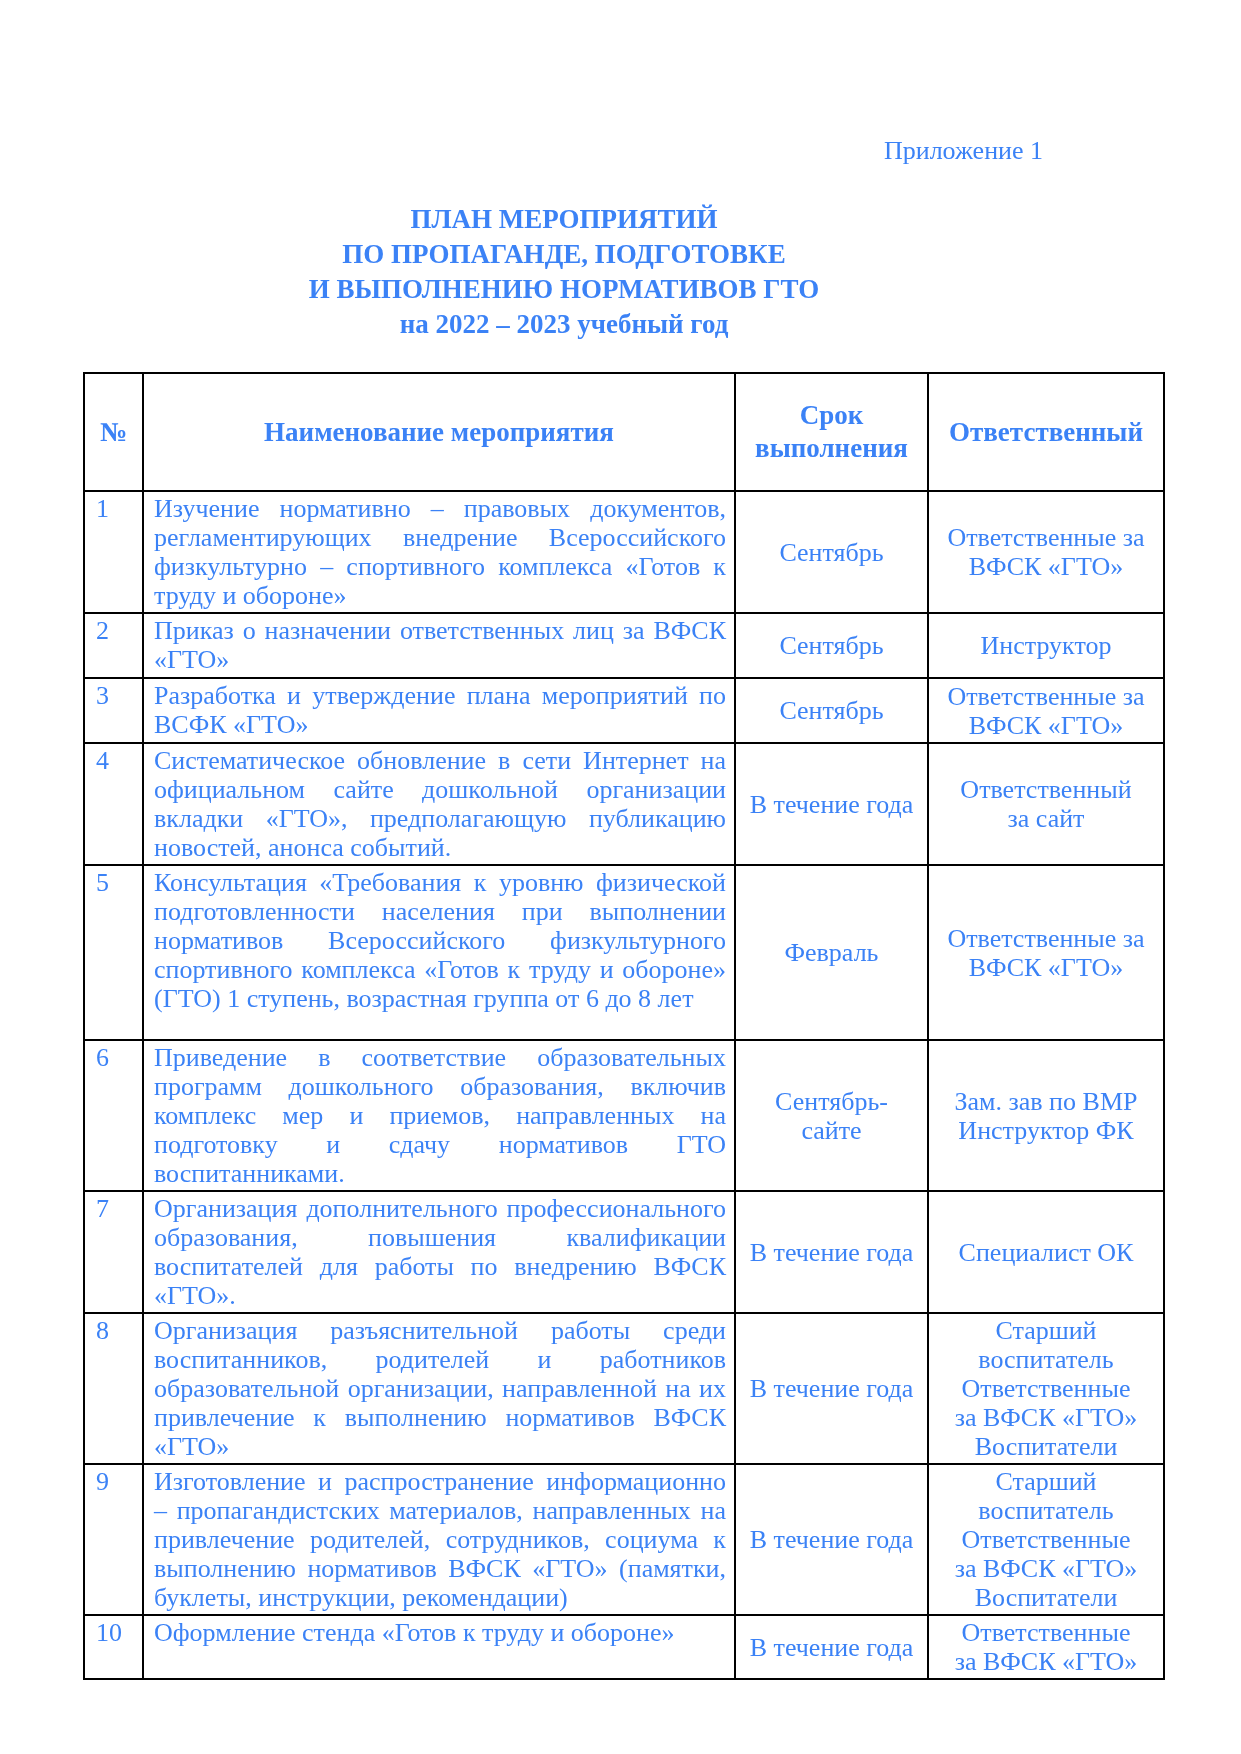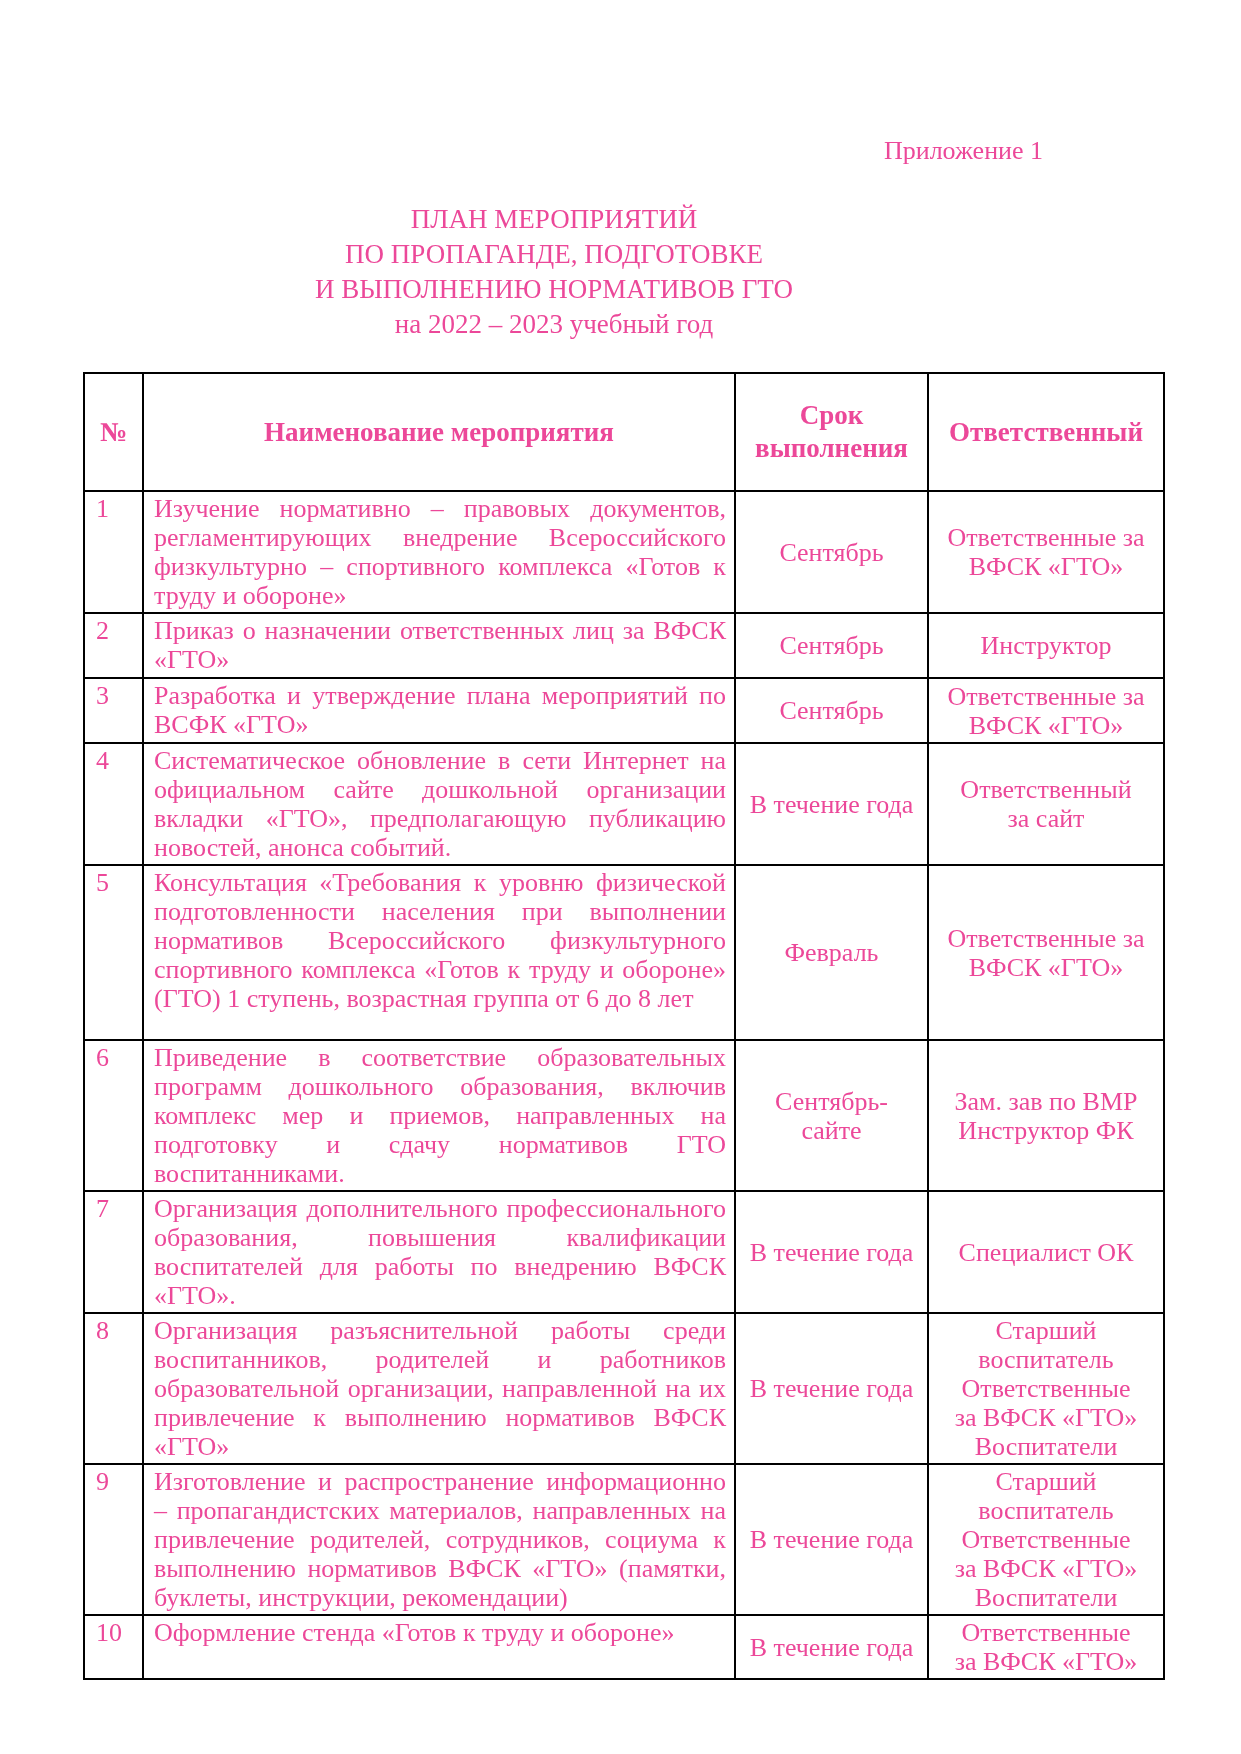--- a/index.html
+++ b/index.html
@@ -2,40 +2,40 @@
 <html lang="ru"><head>
 <meta charset="utf-8">
 <style>
   * { box-sizing: border-box; }
   html, body { margin: 0; padding: 0; background: #ffffff; }
   .page {
     position: relative;
     width: 1241px;
     height: 1754px;
     background: #ffffff;
-    color: #ec4899;
+    color: #3b82f6;
     font-family: "Liberation Serif", "DejaVu Serif", serif;
     overflow: hidden;
   }
   .doc-header {
     position: absolute;
     top: 101px;
     right: 198px;
     text-align: right;
     font-size: 26px;
     line-height: 33px;
     white-space: pre-line;
   }
   .doc-title {
     position: absolute;
     top: 202px;
-    left: 73px;
+    left: 83px;
     width: 962px;
     text-align: center;
-    font-weight: 400;
+    font-weight: 700;
     font-size: 27px;
     line-height: 35px;
   }
   .doc-table {
     position: absolute;
     top: 372px;
     left: 83px;
     width: 1080px;
     border-collapse: collapse;
     table-layout: fixed;

